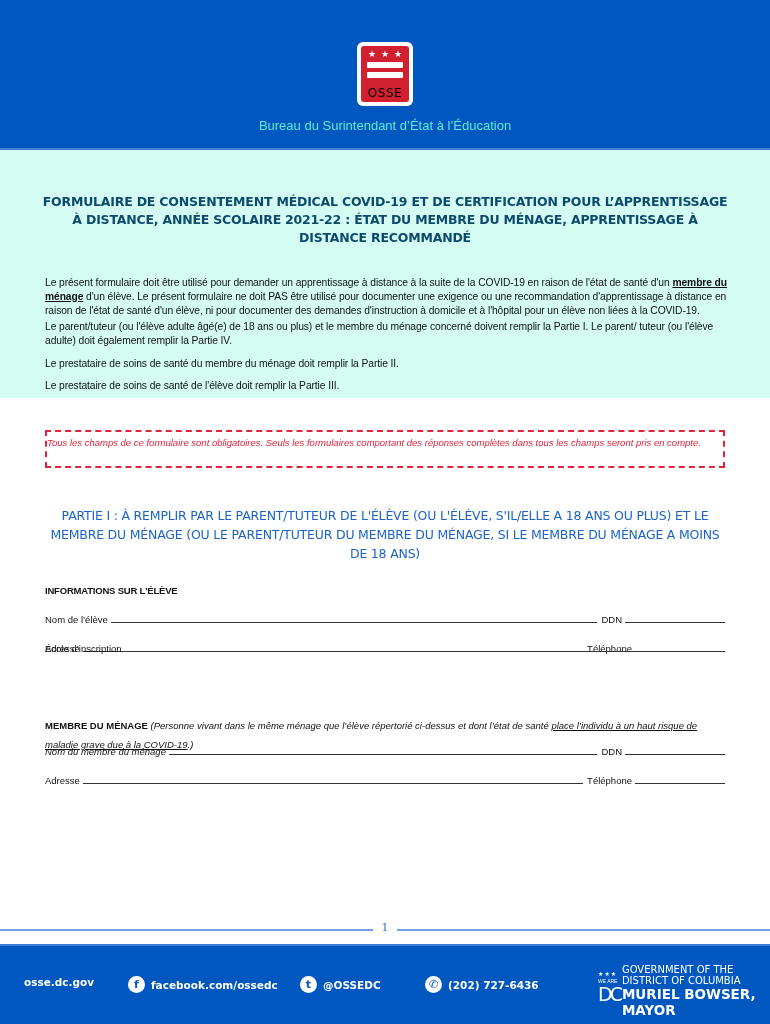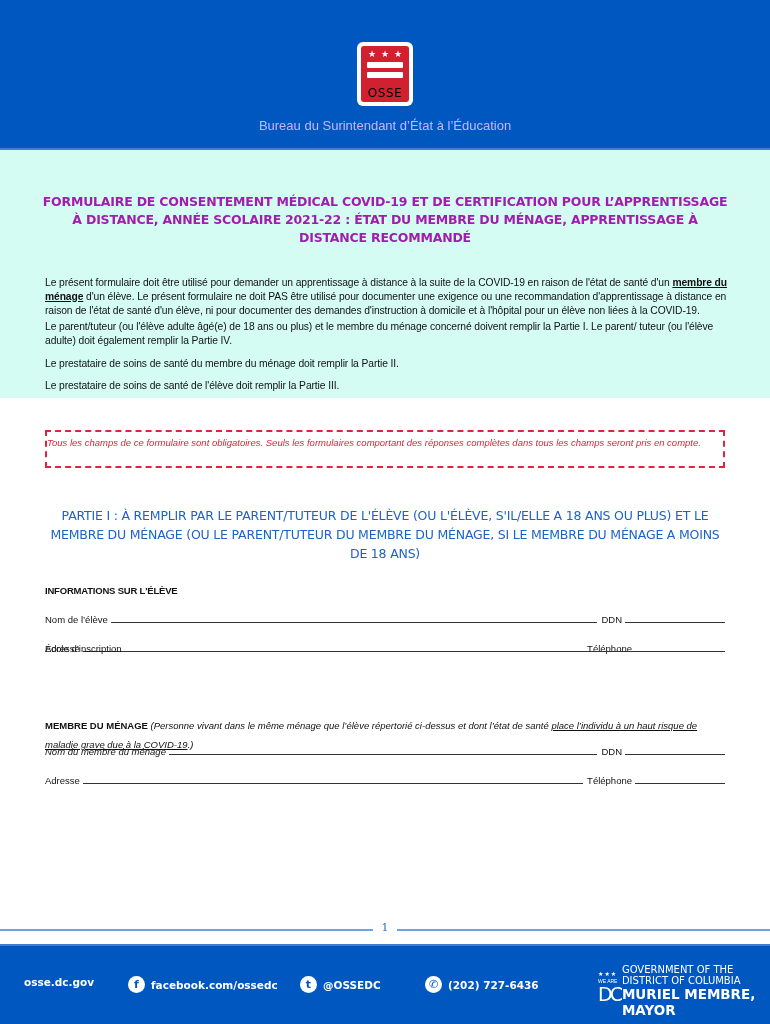--- a/index.html
+++ b/index.html
@@ -7,24 +7,24 @@
   body { font-family: "Liberation Sans", sans-serif; color: #1a1a1a; position: relative; }
 
   .header { position: absolute; left: 0; top: 0; width: 770px; height: 150px; background: #0057bf; border-bottom: 2px solid #3d7fd6; }
   .logo { position: absolute; left: 357px; top: 42px; width: 56px; height: 64px; background: #ffffff; border-radius: 6px; padding: 4px; }
   .logo-inner { width: 100%; height: 100%; background: #d1202f; border-radius: 3px; position: relative; }
   .logo-stars { position: absolute; top: 3px; left: 0; width: 100%; text-align: center; color: #fff; font-size: 9px; letter-spacing: 5px; padding-left: 5px; line-height: 10px; }
   .logo-bar { position: absolute; left: 6px; width: 36px; height: 6px; background: #fff; border-radius: 1px; }
   .logo-bar.b1 { top: 16px; }
   .logo-bar.b2 { top: 26px; }
   .logo-text { position: absolute; bottom: 2px; left: 0; width: 100%; text-align: center; color: #000000; font-weight: normal; font-size: 12px; font-family: "DejaVu Sans", sans-serif; letter-spacing: 0.5px; }
-  .bureau { position: absolute; top: 118px; width: 770px; text-align: center; color: #c4b5fd; font-size: 13px; font-family: "Liberation Sans", sans-serif; }
+  .bureau { position: absolute; top: 118px; width: 770px; text-align: center; color: #5eead4; font-size: 13px; font-family: "Liberation Sans", sans-serif; }
 
   .intro { position: absolute; left: 0; top: 150px; width: 770px; height: 248px; background: #d4fcf3; }
-  .title { position: absolute; top: 193px; left: 40px; width: 690px; text-align: center; color: #a21caf; font-weight: bold; font-size: 12.5px; line-height: 18px; font-family: "DejaVu Sans", sans-serif; letter-spacing: -0.2px; text-transform: uppercase; }
+  .title { position: absolute; top: 193px; left: 40px; width: 690px; text-align: center; color: #0c4a6e; font-weight: bold; font-size: 12.5px; line-height: 18px; font-family: "DejaVu Sans", sans-serif; letter-spacing: -0.2px; text-transform: uppercase; }
   .para { position: absolute; left: 45px; width: 685px; font-size: 10.3px; line-height: 14px; color: #111; letter-spacing: -0.1px; }
   .para u b { font-weight: bold; }
 
   .notice { position: absolute; left: 45px; top: 430px; width: 680px; height: 38px; border: 2px dashed #e0243c; color: #e0243c; font-style: italic; font-size: 9.5px; line-height: 14px; padding-top: 4px; }
 
   .partie { position: absolute; top: 506px; left: 40px; width: 690px; text-align: center; color: #1b63c8; font-size: 12.5px; line-height: 19px; text-transform: uppercase; font-family: "DejaVu Sans", sans-serif; letter-spacing: -0.2px; }
 
   .section-h { position: absolute; left: 45px; font-weight: bold; font-size: 9.5px; color: #111; letter-spacing: -0.2px; }
   .field { position: absolute; left: 45px; width: 680px; height: 14px; display: flex; align-items: flex-end; font-size: 9.5px; color: #111; }
   .field .lbl { white-space: nowrap; margin-right: 3px; }
@@ -142,16 +142,16 @@
   </div>
   <div class="dc-block">
     <div class="dc-mark">
       <div class="dc-stars">★★★</div>
       <div style="font-size:5px;line-height:6px;">WE ARE</div>
       <div class="dc-letters">DC</div>
     </div>
     <div class="dc-lines">
       <div class="l1">GOVERNMENT OF THE</div>
       <div class="l2">DISTRICT OF COLUMBIA</div>
-      <div class="l3">MURIEL MEMBRE, MAYOR</div>
+      <div class="l3">MURIEL BOWSER, MAYOR</div>
     </div>
   </div>
 </div>
 
 </body></html>

